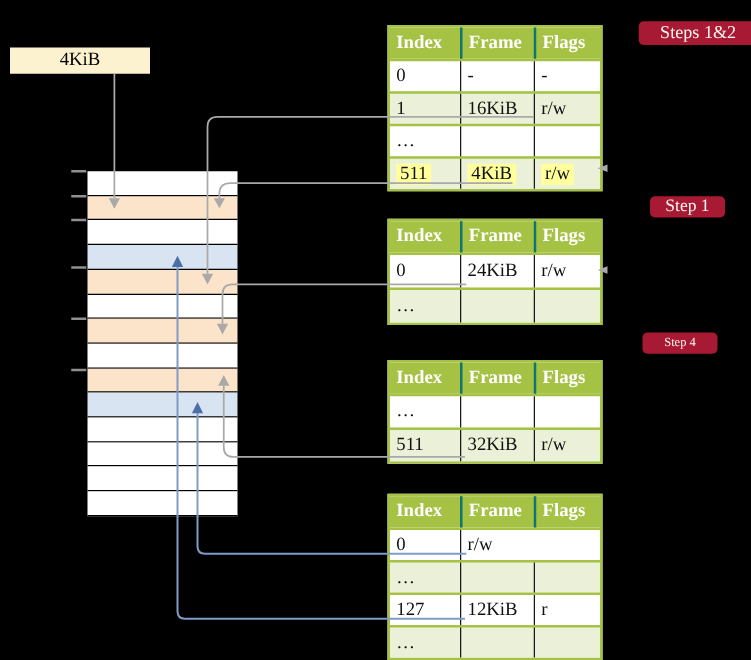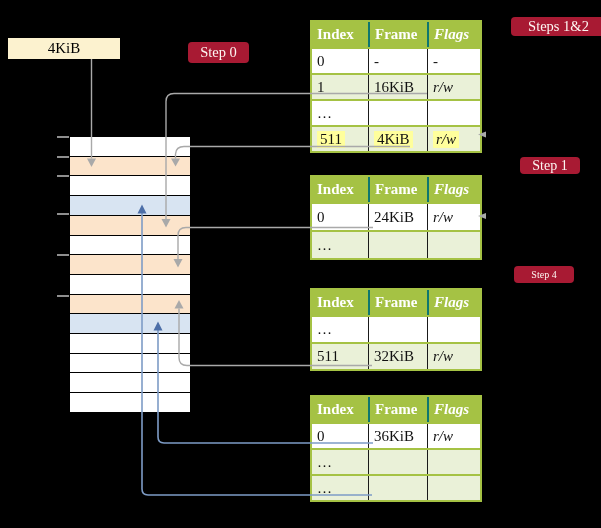--- a/index.html
+++ b/index.html
@@ -35,40 +35,39 @@
     position:absolute;left:310px;width:172px;box-sizing:border-box;
     border:2px solid #a5c244;background:#fff;font-size:15px;color:#111;
   }
   .thead{display:flex;background:#a5c244;color:#fff;font-weight:bold;height:25px;}
   .thead .cell{border-left:2px solid #0f766e;}
   .thead .cell:first-child{border-left:none;}
   .trow{display:flex;box-sizing:border-box;border-top:2px solid #a5c244;}
   .trow .cell{border-left:1px solid #1a1a1a;}
   .trow .cell:first-child{border-left:none;}
   .cell{box-sizing:border-box;display:flex;align-items:center;padding-left:5px;overflow:hidden;}
-  .ci{width:56px;} .cf{width:59px;} .cg{flex:1;font-style:italic;}
+  .ci{width:56px;} .cf{width:59px;} .cg{flex:1;}
   .shade{background:#eaf1d8;}
   .t1{top:20px;}  .t1 .trow{height:26px;}
   .t2{top:175px;} .t2 .trow{height:28px;}
   .t3{top:288px;} .t3 .trow{height:27px;}
   .t4{top:395px;} .t4 .trow{height:26px;}
   .hl{background:#ffff9c;padding:0 3px;}
   
   .overlay{position:absolute;left:0;top:0;pointer-events:none;}
 </style>
 </head>
 <body>
 
 <div class="canvas">
 
   <div class="basereg">
     <span>4KiB</span>
   </div>
 
-  <div class="badge b-step0">Step 0</div>
   <div class="badge b-steps12">Steps 1&amp;2</div>
   <div class="badge b-step3">Step 1</div>
   <div class="badge b-step4">Step 4</div>
 
   <div class="membox">
       <div class="mrow c-plain"></div>
       <div class="mrow c-orange"></div>
       <div class="mrow c-plain"></div>
       <div class="mrow c-blue"></div>
       <div class="mrow c-orange"></div>
@@ -161,27 +160,31 @@
   </div>
 
   <div class="ptable t4">
     <div class="thead">
       <div class="cell ci">Index</div>
       <div class="cell cf">Frame</div>
       <div class="cell cg">Flags</div>
     </div>
     <div class="trow">
       <div class="cell ci">0</div>
-      <div class="cell cf">36KiB</div>
-      <div class="cell cg">r/w</div>
-    </div>
-    <div class="trow shade">
-      <div class="cell ci">…</div>
-      <div class="cell cf"></div>
-      <div class="cell cg"></div>
+      <div class="cell cg">r/w</div>
+    </div>
+    <div class="trow shade">
+      <div class="cell ci">…</div>
+      <div class="cell cf"></div>
+      <div class="cell cg"></div>
+    </div>
+    <div class="trow">
+      <div class="cell ci">127</div>
+      <div class="cell cf">12KiB</div>
+      <div class="cell cg">r</div>
     </div>
     <div class="trow shade">
       <div class="cell ci">…</div>
       <div class="cell cf"></div>
       <div class="cell cg"></div>
     </div>
   </div>
 
   <svg class="overlay" width="601" height="528" viewBox="0 0 601 528">
     <g fill="none" stroke="#a9a9a9" stroke-width="1.4">

